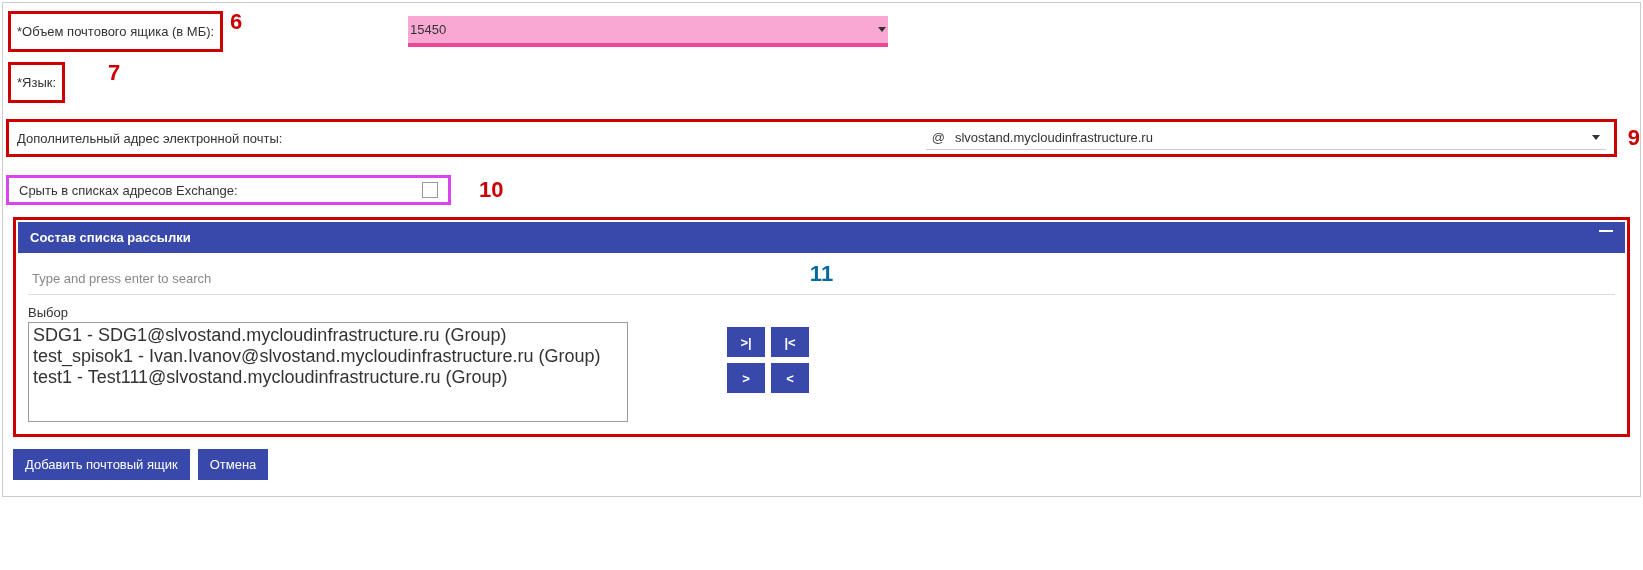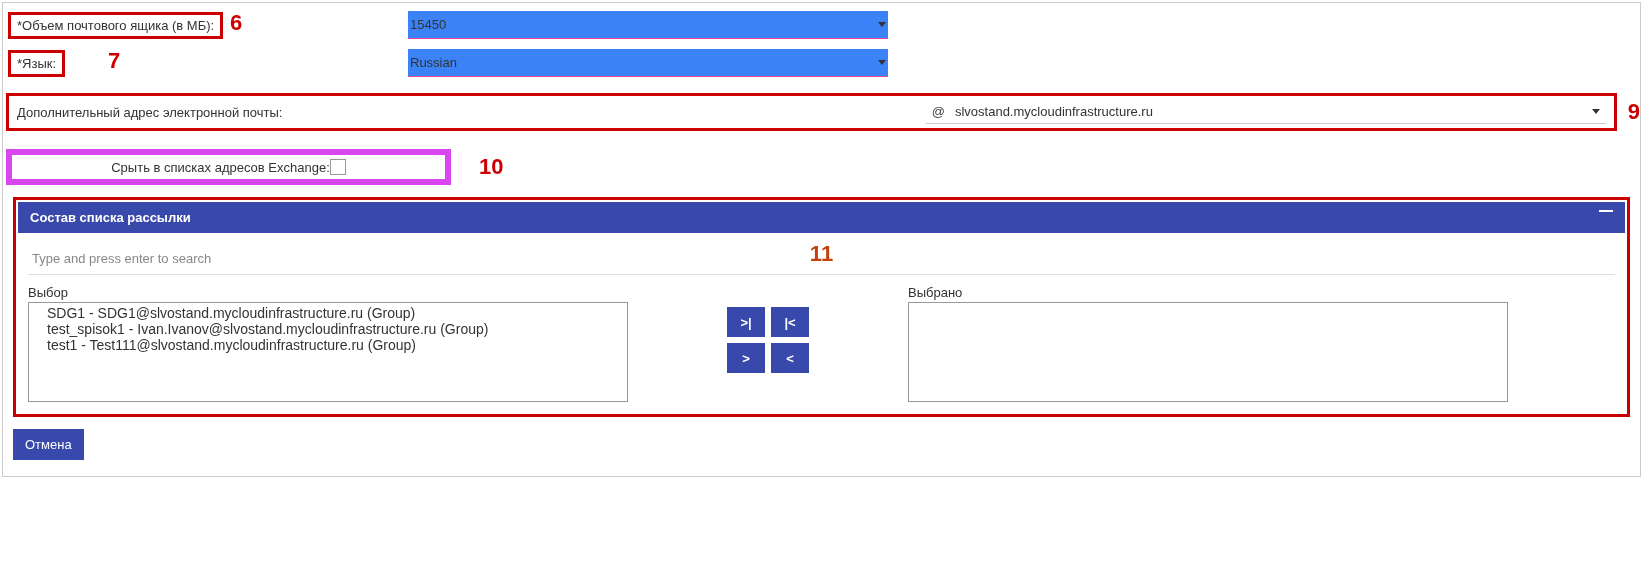--- a/index.html
+++ b/index.html
@@ -24,41 +24,41 @@
 .form-row {
   display: flex;
   align-items: center;
   margin-bottom: 10px;
   padding: 0 5px;
   position: relative;
   min-height: 28px;
 }
 .form-label-box {
   border: 3px solid #cc0000;
-  padding: 3px 6px;
+  padding: 10px 6px;
   display: inline-block;
 }
 .form-label-wrap {
   width: 400px;
   position: relative;
 }
 .annotation {
   color: #cc0000;
   font-weight: bold;
   font-size: 22px;
   position: absolute;
   top: -2px;
 }
 .select-field {
   width: 480px;
   border: none;
-  border-bottom: 1px solid #ec4899;
+  border-bottom: 4px solid #ec4899;
   padding: 6px 2px;
   position: relative;
-  background: #3b82f6;
+  background: #f9a8d4;
   display: flex;
   justify-content: space-between;
   align-items: center;
   cursor: pointer;
 }
 .caret {
   width: 0;
   height: 0;
   border-left: 4px solid transparent;
   border-right: 4px solid transparent;
@@ -94,26 +94,26 @@
   font-weight: bold;
   font-size: 22px;
   margin-left: 8px;
 }
 .checkbox-row {
   display: flex;
   align-items: center;
   margin: 12px 3px;
 }
 .checkbox-box {
-  border: 6px solid #d946ef;
+  border: 3px solid #d946ef;
   padding: 4px 10px;
   display: flex;
   align-items: center;
   width: 445px;
-  justify-content: center;
+  justify-content: space-between;
 }
 .checkbox-input {
   width: 16px;
   height: 16px;
   border: 1px solid #999;
   background: #fff;
 }
 .panel {
   margin: 6px 10px;
   border: 3px solid #cc0000;
@@ -139,21 +139,21 @@
   padding: 8px 4px;
   font-size: 13px;
   color: #14532d;
   outline: none;
   margin-bottom: 10px;
 }
 .search-input::placeholder {
   color: #888;
 }
 .annotation-11 {
-  color: #c2410c;
+  color: #0369a1;
   font-weight: bold;
   font-size: 22px;
   position: absolute;
   left: 50%;
   transform: translateX(-50%);
   top: 8px;
 }
 .picker-row {
   display: flex;
   align-items: flex-start;
@@ -162,24 +162,24 @@
   flex: 1 1 0;
 }
 .picker-col-label {
   font-size: 13px;
   margin-bottom: 2px;
 }
 .listbox {
   width: 100%;
   height: 100px;
   border: 1px solid #999;
-  padding: 2px 14px;
+  padding: 2px 0;
   position: relative;
   overflow-y: scroll;
-  font-size: 14px;
+  font-size: 18px;
 }
 .listbox-item {
   padding: 0 4px;
   cursor: pointer;
   color: #333;
 }
 .picker-buttons {
   width: 280px;
   display: flex;
   flex-direction: column;
@@ -238,24 +238,20 @@
     <div class="select-field">
       <span>15450</span>
       <span class="caret"></span>
     </div>
   </div>
 
   <div class="form-row">
     <div class="form-label-wrap">
       <span class="form-label-box">*Язык:</span>
       <span class="annotation" style="left:100px;">7</span>
-    </div>
-    <div class="select-field">
-      <span>Russian</span>
-      <span class="caret"></span>
     </div>
   </div>
 
 
   <div style="display:flex;align-items:center;">
     <div class="email-row" style="flex:1;gap:28px;">
       <span class="email-label">Дополнительный адрес электронной почты:</span>
       <span class="email-spacer"></span>
       <div class="email-domain-select">
         <span style="display:flex;align-items:center;">
@@ -304,25 +300,22 @@
           </div>
           <div class="btn-row">
             <button class="move-btn">
                 <span>&gt;</span>
               </button>
             <button class="move-btn">
                 <span>&lt;</span>
               </button>
           </div>
         </div>
-        <div class="picker-col" style="max-width:600px;">
-          <div class="picker-col-label">Выбрано</div>
-          <div class="listbox"></div>
-        </div>
       </div>
     </div>
   </div>
 
   <div class="footer-buttons">
+    <button class="action-btn"><span>Добавить почтовый ящик</span></button>
     <button class="action-btn"><span>Отмена</span></button>
   </div>
 
 </div>
 
 </body></html>

